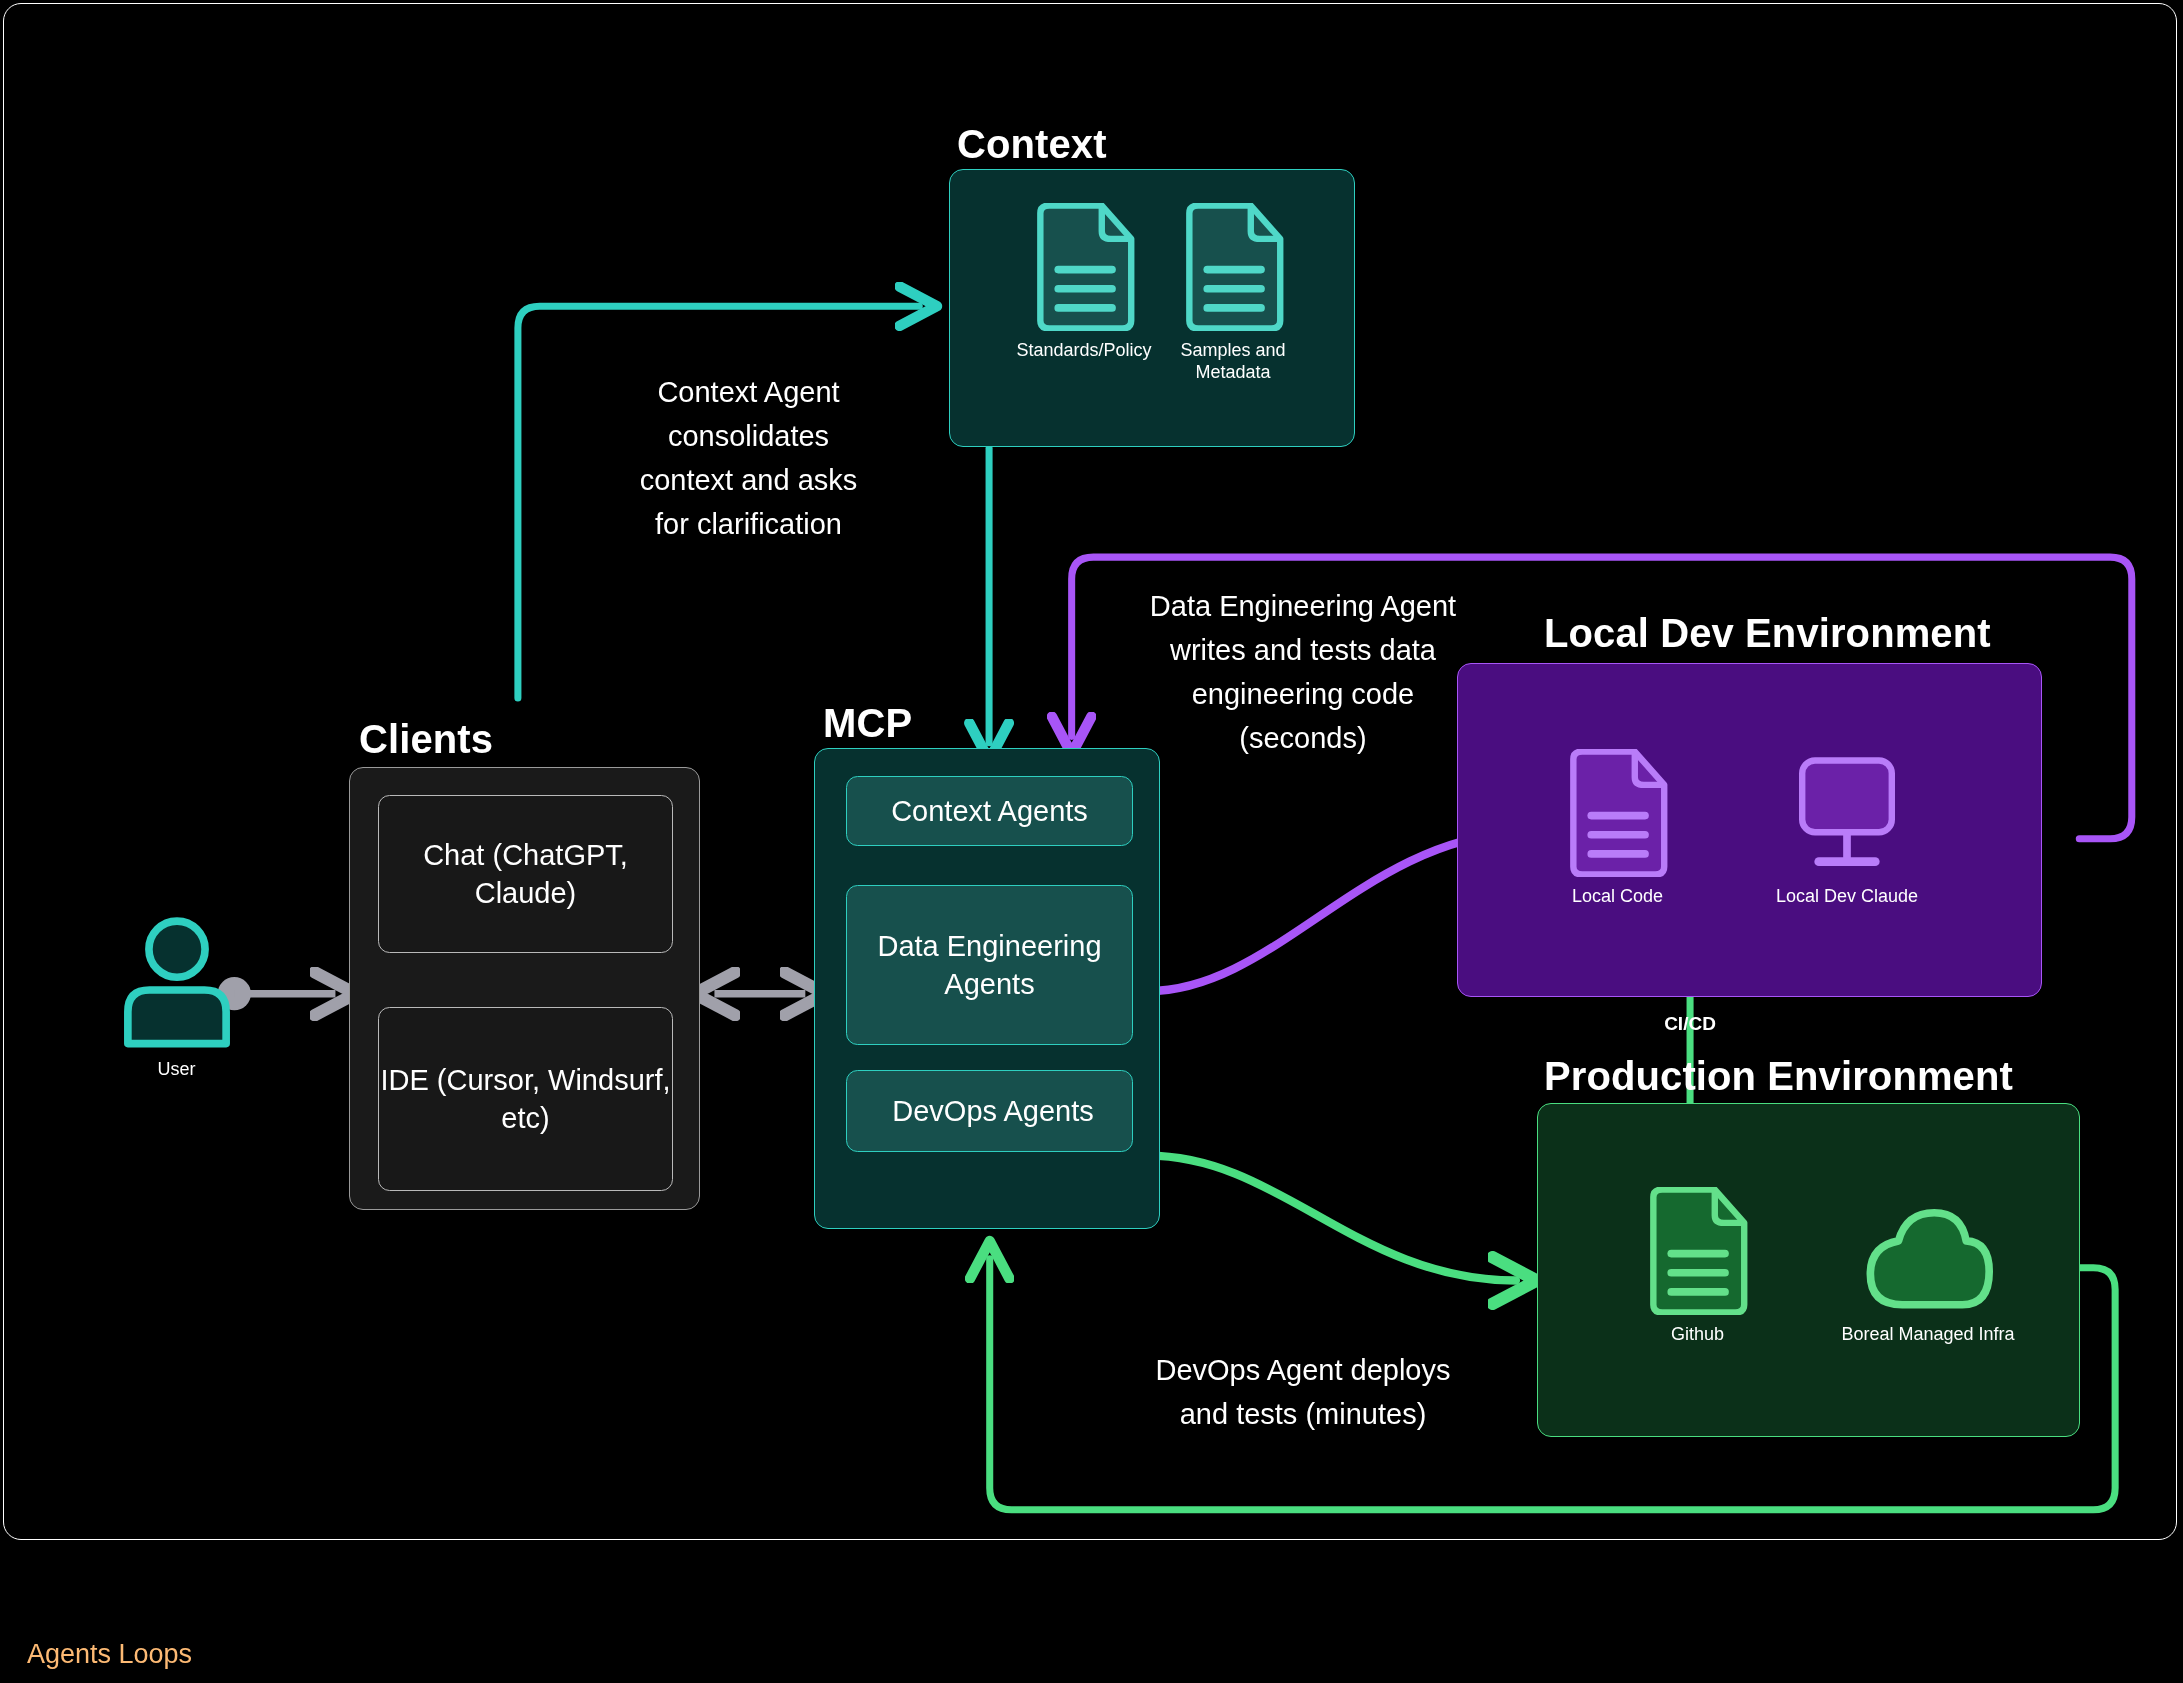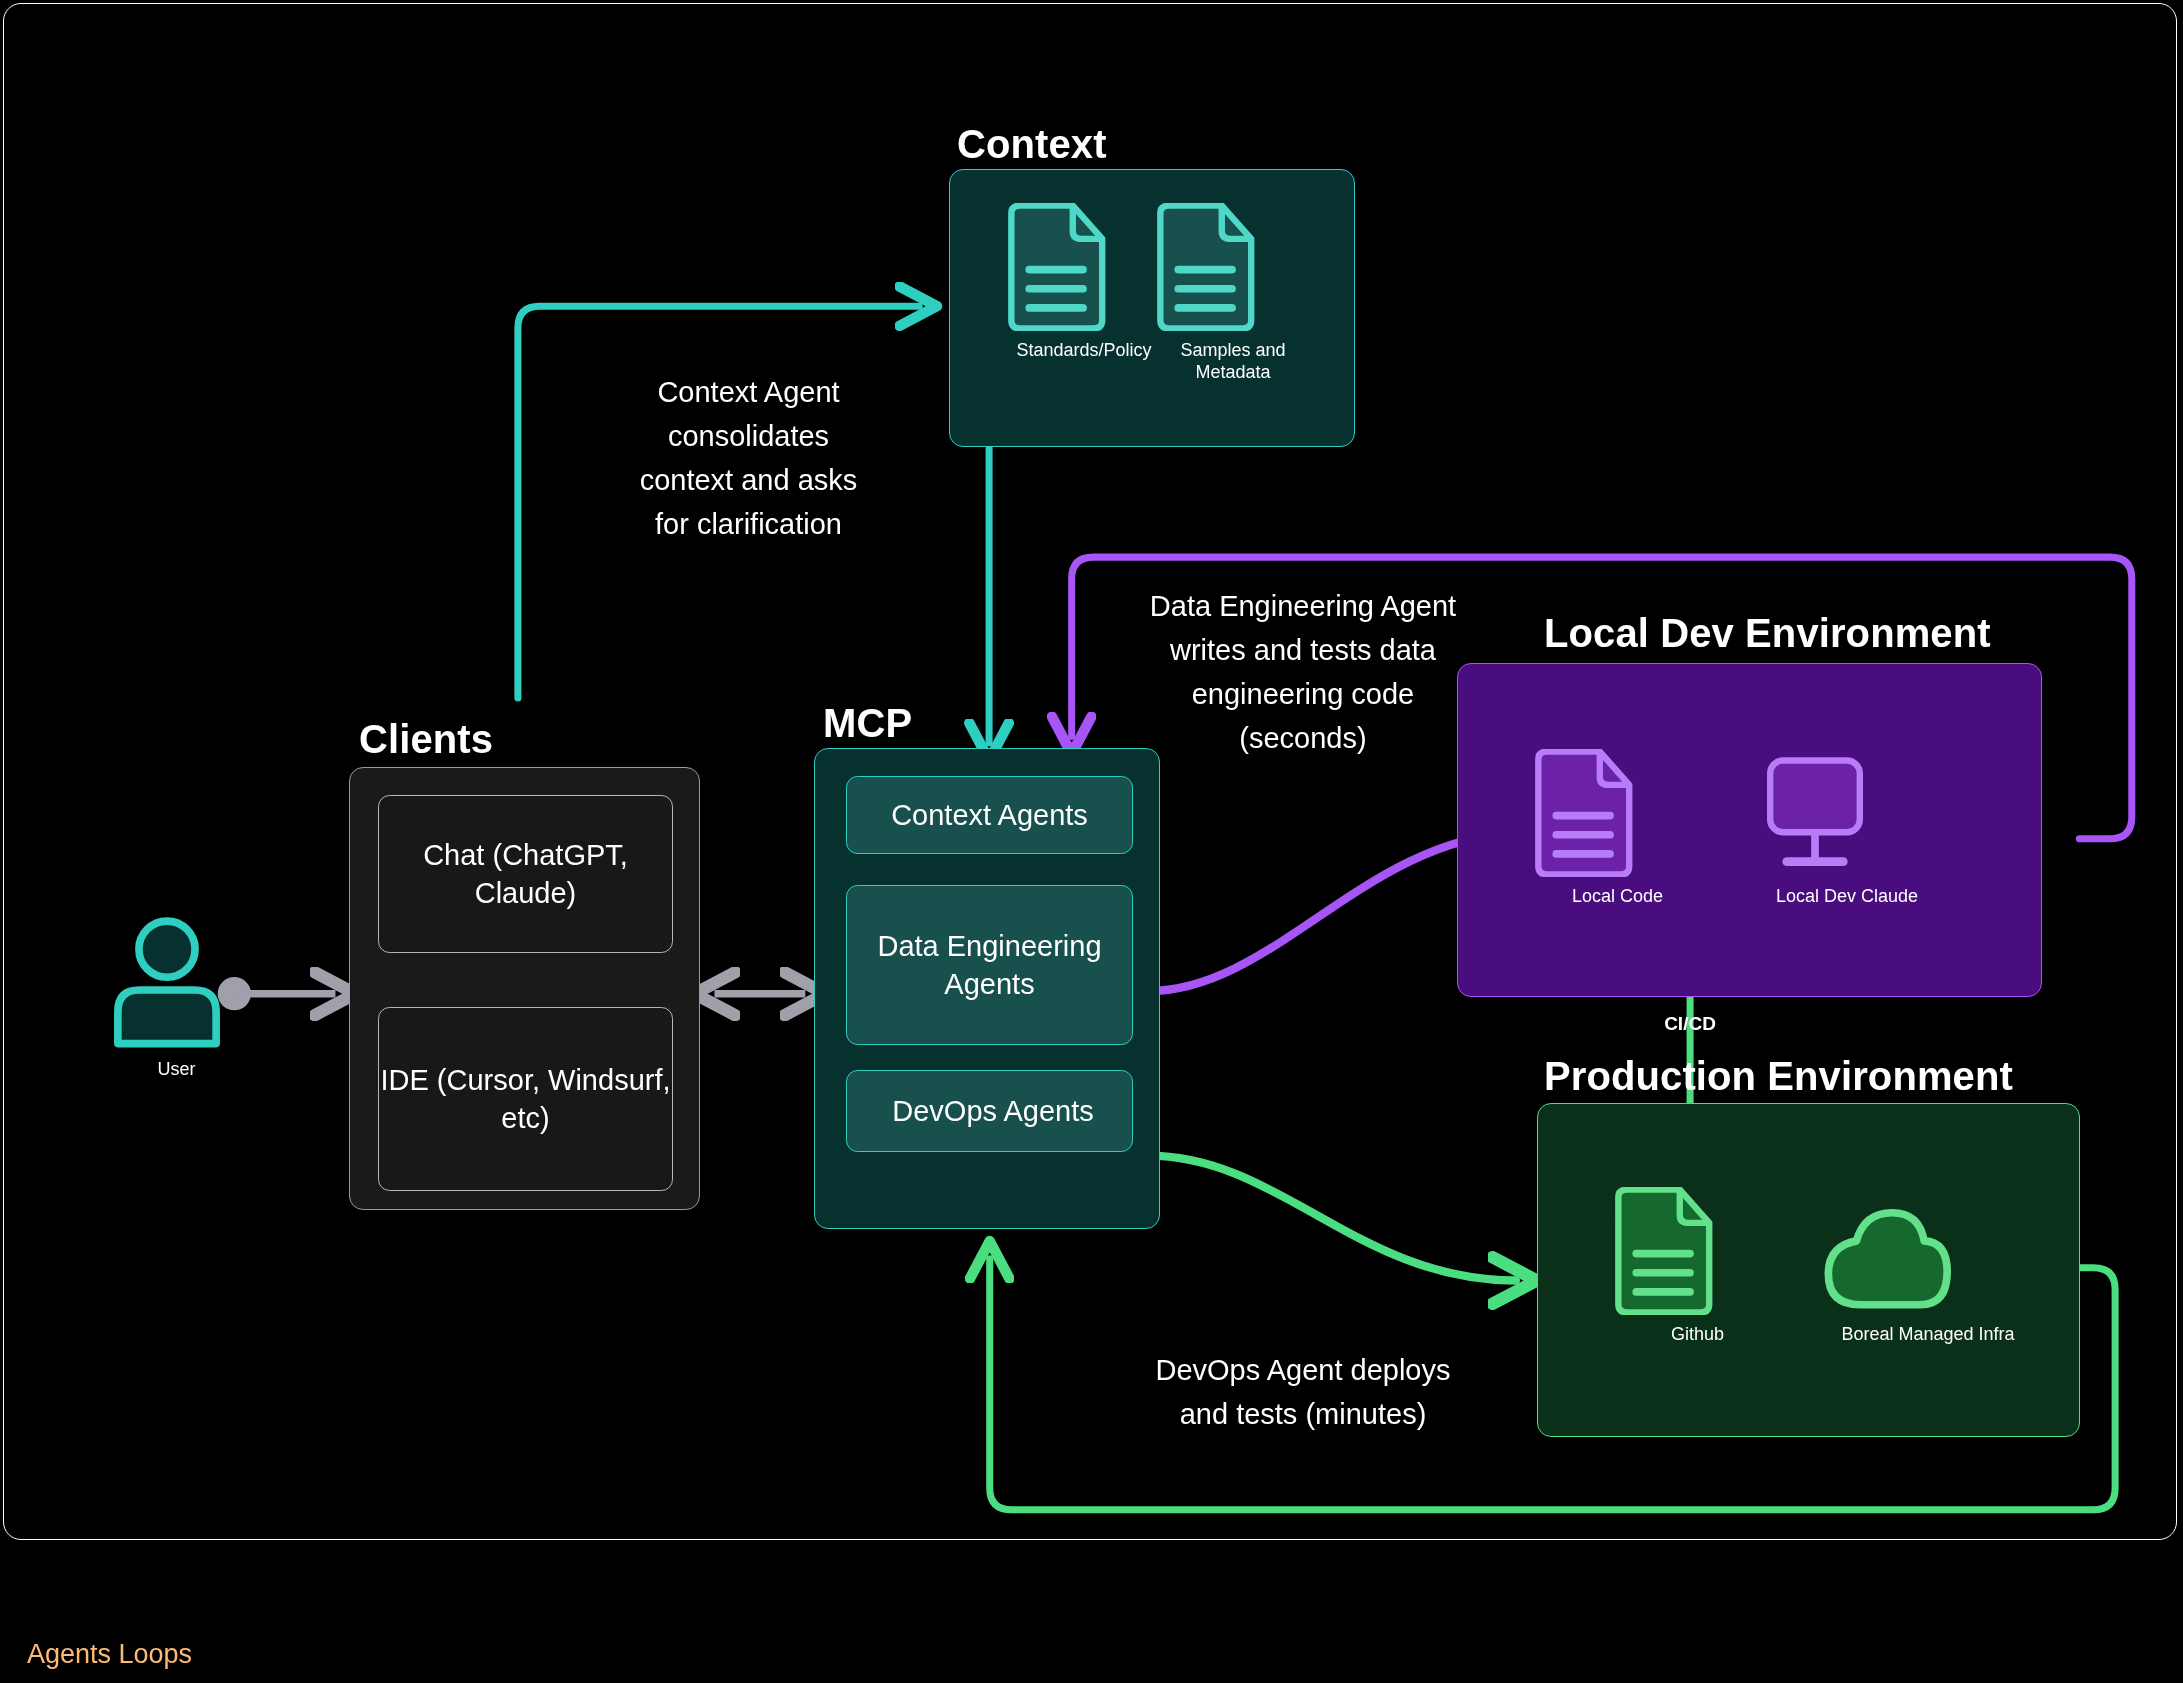--- a/index.html
+++ b/index.html
@@ -22,21 +22,21 @@
   .prod-panel{background:#0b3019;border:1.9px solid #4ade80;}
   .clients-panel{background:#1a1a1a;border:1.9px solid #9a9a9a;}
 
   .subbox{position:absolute;box-sizing:border-box;border-radius:11.5px;
           display:flex;align-items:center;justify-content:center;text-align:center;}
   .client-sub{background:#181818;border:1.3px solid #b9b9b9;color:#fff;
               font-size:29px;line-height:1.32;font-weight:400;}
   .agent-sub{background:#17504d;border:1.3px solid #2ecfc0;color:#fff;
              font-size:29px;line-height:1.32;font-weight:400;}
 
-  .icon-item{position:absolute;display:flex;flex-direction:column;}
+  .icon-item{position:absolute;display:flex;flex-direction:column;align-items:center;}
   .icon-cap{margin-top:9px;font-size:18px;color:#fff;text-align:center;line-height:1.22;white-space:pre-line;}
 
   .note{position:absolute;text-align:center;font-size:29px;line-height:1.52;
         font-weight:400;color:#fff;white-space:pre-line;}
   .cicd{position:absolute;font-size:19px;font-weight:700;color:#fff;text-align:center;}
   .footer{position:absolute;font-size:27px;color:#fdba74;font-weight:400;}
 </style>
 </head>
 <body>
 
@@ -129,21 +129,21 @@
         <line x1="22" y1="67" x2="64" y2="67" stroke="#4fd8c8" stroke-width="6" stroke-linecap="round"></line>
         <line x1="22" y1="82" x2="64" y2="82" stroke="#4fd8c8" stroke-width="6" stroke-linecap="round"></line>
       </svg>
       <div class="icon-cap">Samples and
 Metadata</div>
     </div>
   </div>
 
   <div class="grp-title" style="left:823px;top:701px;">MCP</div>
   <div class="panel mcp-panel" style="left:814px;top:748px;width:346px;height:481px;">
-    <div class="subbox agent-sub" style="left:31px;top:27px;width:287px;height:78px;">
+    <div class="subbox agent-sub" style="left:31px;top:27px;width:287px;height:70px;">
       <span>Context Agents</span>
     </div>
     <div class="subbox agent-sub" style="left:31px;top:136px;width:287px;height:160px;">
       <span>Data
 Engineering
 Agents</span>
     </div>
     <div class="subbox agent-sub" style="left:31px;top:321px;width:287px;height:82px;padding-left:7px;">
       <span>DevOps Agents</span>
     </div>

